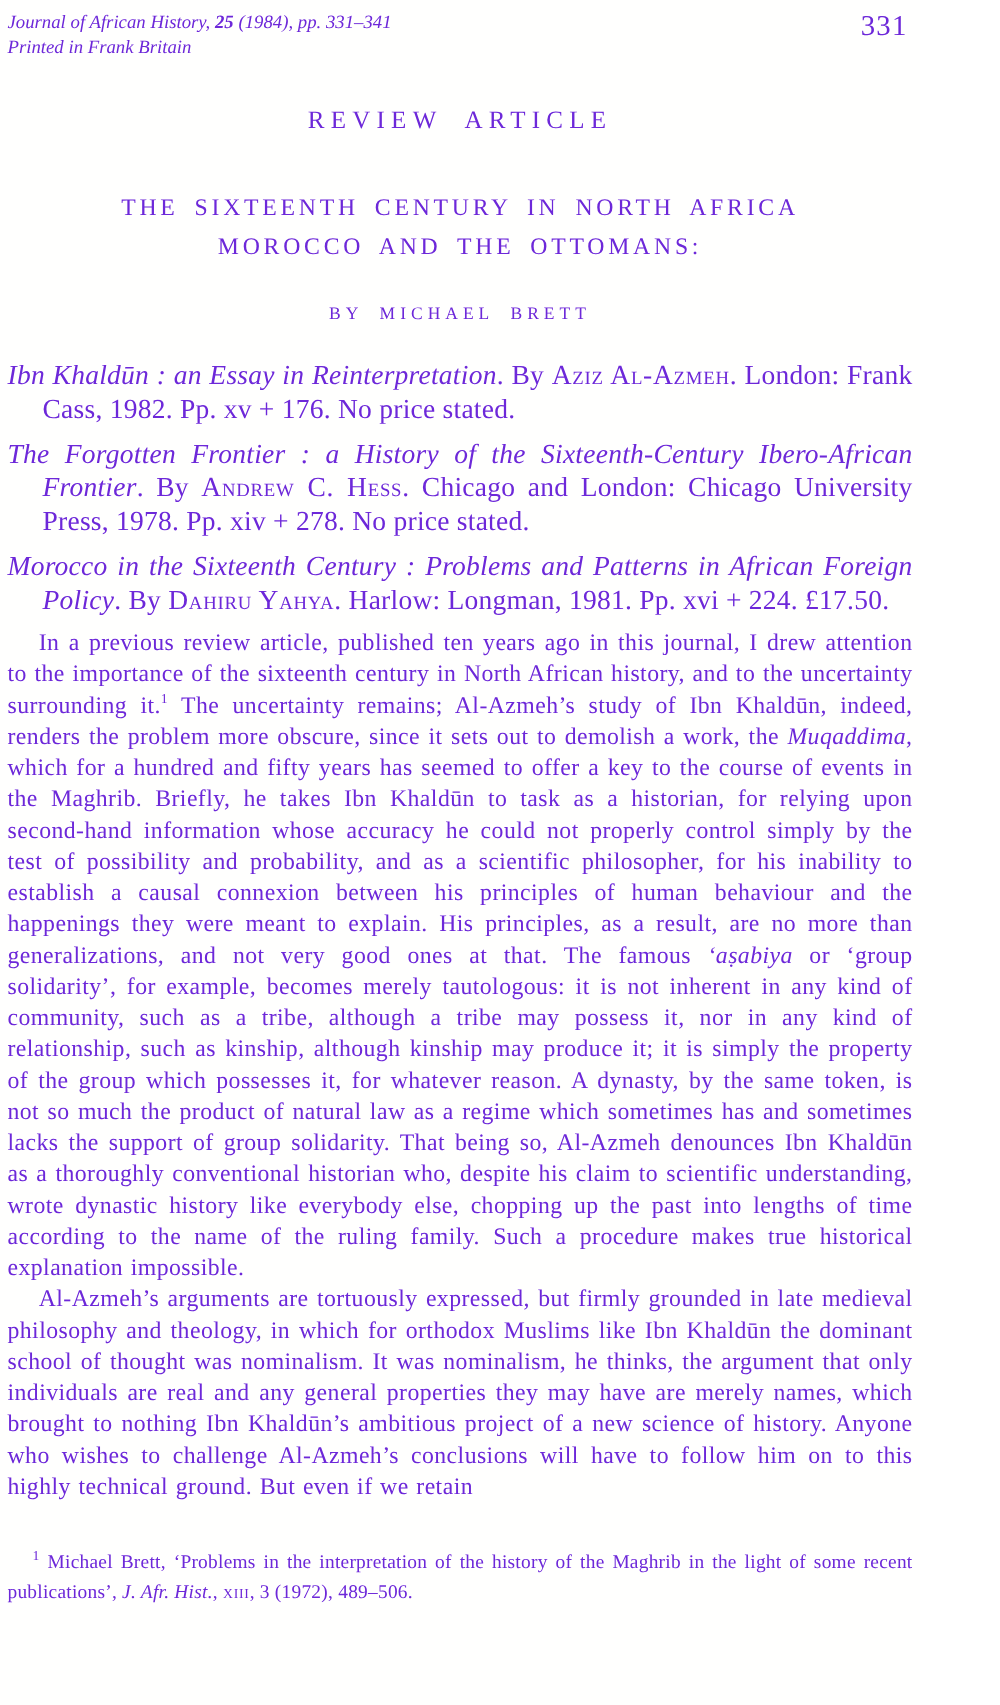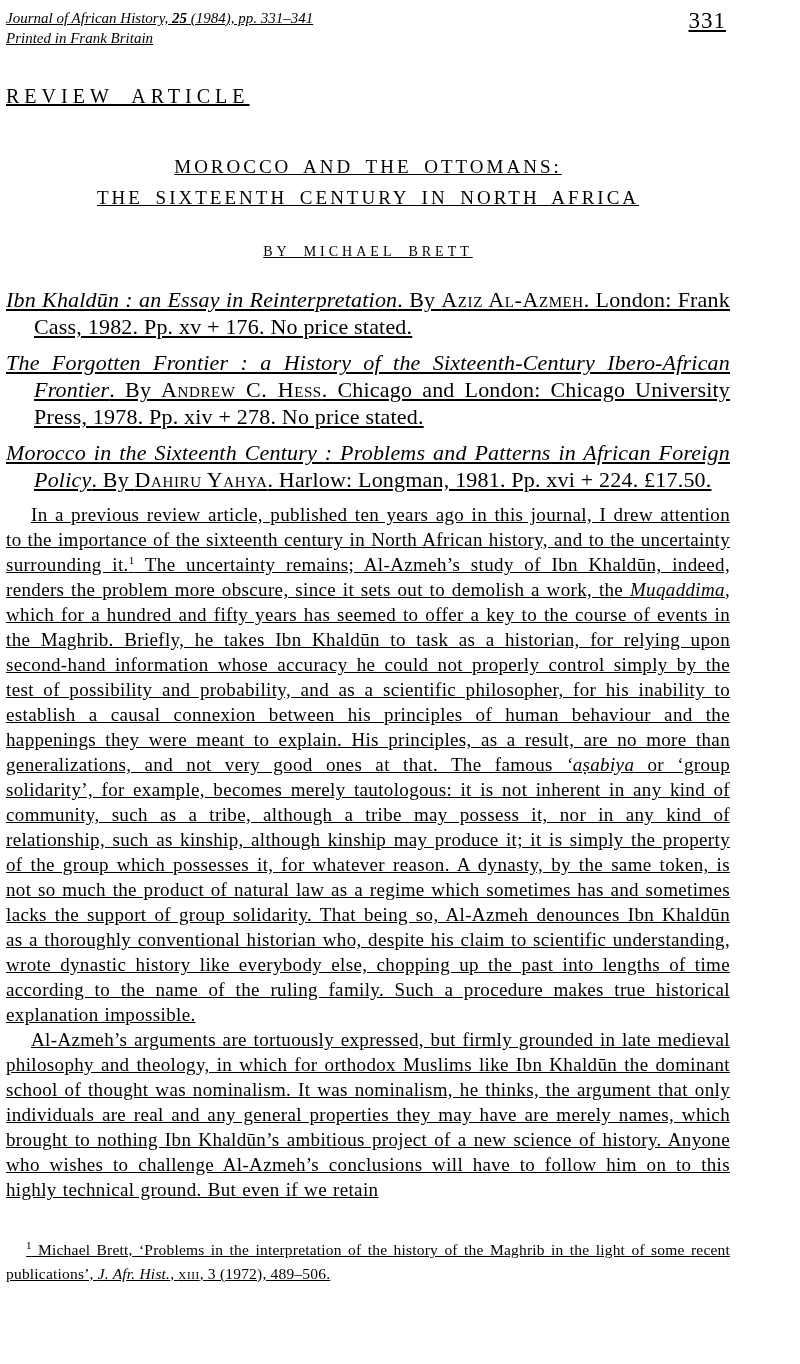--- a/index.html
+++ b/index.html
@@ -3,30 +3,30 @@
 <meta charset="utf-8">
 <style>
   html, body { margin: 0; padding: 0; background: #ffffff; }
   .page {
     position: relative;
     width: 736px;
     height: 1364px;
     box-sizing: border-box;
     padding: 8px 6px 0 6px;
     background: #fffffe;
-    color: #000000;
+    color: #6d28d9;
     font-family: "Liberation Serif", "DejaVu Serif", serif;
     overflow: hidden;
-    text-decoration: underline;
   }
   .running-head { display: flex; justify-content: space-between; align-items: flex-start; }
   .running-head-left { font-style: italic; font-size: 15px; line-height: 20px; }
   .vol-number { font-weight: bold; }
   .page-number { font-size: 23px; letter-spacing: 1px; padding-right: 4px; }
   .section-heading {
+    text-align: center;
     font-size: 20px;
     letter-spacing: 5px;
     word-spacing: 9px;
     margin-top: 37px;
   }
   .article-title {
     text-align: center;
     font-size: 19px;
     letter-spacing: 3px;
     word-spacing: 5px;
@@ -78,22 +78,22 @@
     <div class="running-head-left">
       <div><span>Journal of African History, </span><span class="vol-number">25</span><span> (1984), pp. 331–341</span></div>
       <div>Printed in Frank Britain</div>
     </div>
     <div class="page-number">331</div>
   </div>
 
   <div class="section-heading">REVIEW ARTICLE</div>
 
   <div class="article-title">
+    <div>THE SIXTEENTH CENTURY IN NORTH AFRICA</div>
     <div>MOROCCO AND THE OTTOMANS:</div>
-    <div>THE SIXTEENTH CENTURY IN NORTH AFRICA</div>
   </div>
 
   <div class="byline">BY MICHAEL BRETT</div>
 
   <div class="citations">
     <p class="citation"><span class="italic">Ibn Khaldūn : an Essay in Reinterpretation</span><span>. By </span><span class="smallcaps">Aziz Al-Azmeh</span><span>. London: Frank Cass, 1982. Pp. xv + 176. No price stated.</span></p>
     <p class="citation"><span class="italic">The Forgotten Frontier : a History of the Sixteenth-Century Ibero-African Frontier</span><span>. By </span><span class="smallcaps">Andrew C. Hess</span><span>. Chicago and London: Chicago University Press, 1978. Pp. xiv + 278. No price stated.</span></p>
     <p class="citation"><span class="italic">Morocco in the Sixteenth Century : Problems and Patterns in African Foreign Policy</span><span>. By </span><span class="smallcaps">Dahiru Yahya</span><span>. Harlow: Longman, 1981. Pp. xvi + 224. £17.50.</span></p>
   </div>
 

